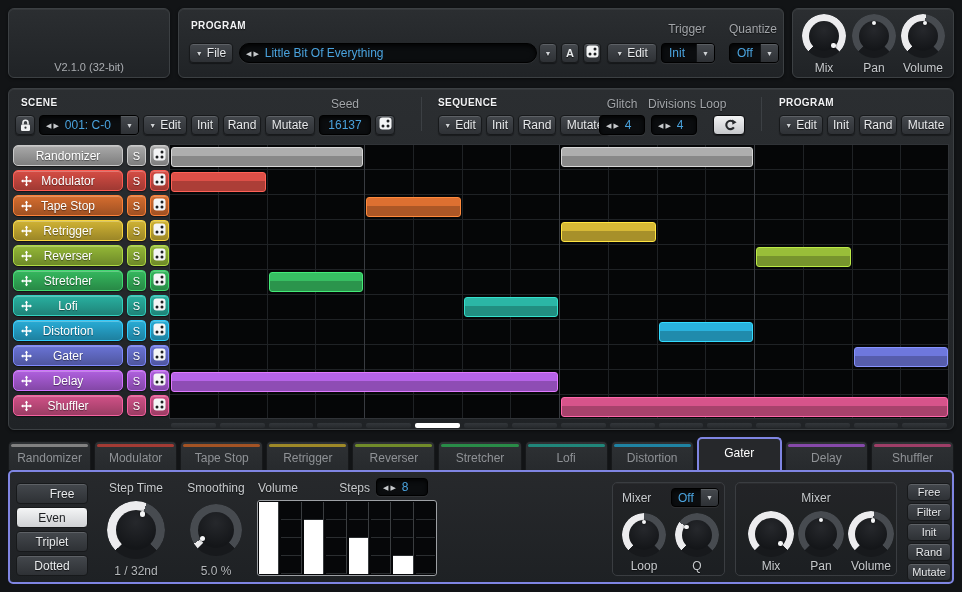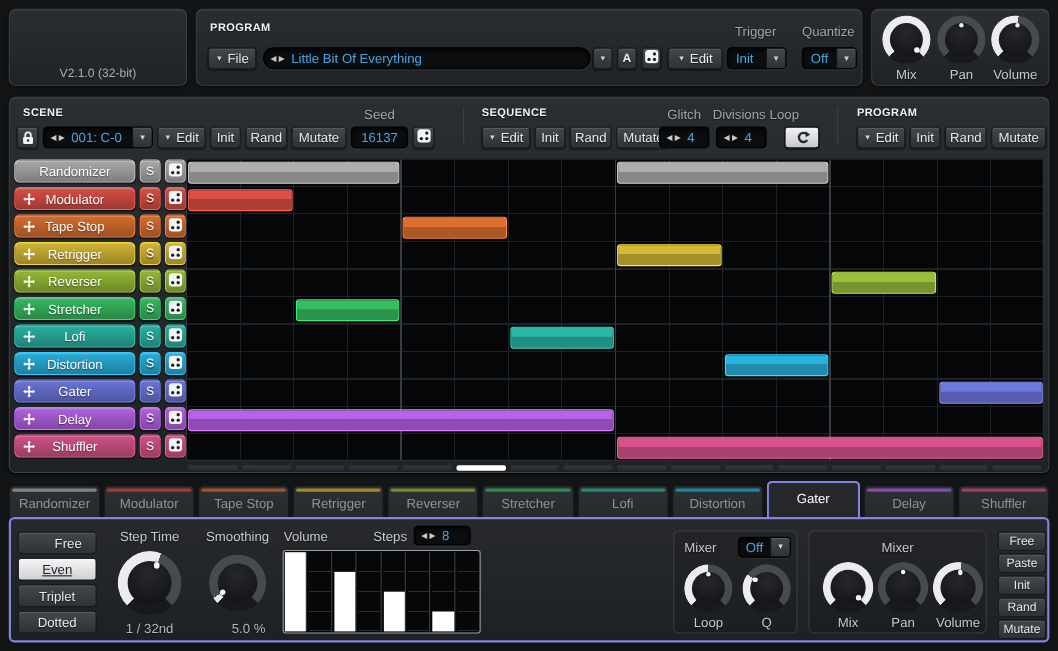--- a/index.html
+++ b/index.html
@@ -83,21 +83,21 @@
   .tab.sel .tlbl{ margin-top:7px; }
   #gpanel { position:absolute; left:8px; top:470px; width:946px; height:114px;
     background:linear-gradient(to bottom,#27292c,#1e2124);
     border:2px solid #7f85e2; border-radius:5px; z-index:5; }
   .gbox { position:absolute; border:1px solid #3a3d41; border-radius:5px; background:rgba(0,0,0,.08);
     box-shadow:inset 0 1px 0 rgba(255,255,255,.04);}
   .mode-btn { position:absolute; left:6px; width:72px; height:21px;
     background:linear-gradient(to bottom,#44484d,#2e3135); border:1px solid #17191b; border-radius:4px;
     color:#e8eaec; font-size:12px; display:flex; align-items:center; justify-content:center;
     box-shadow:inset 0 1px 0 rgba(255,255,255,.14); text-shadow:0 1px 1px rgba(0,0,0,.7);}
-  .mode-btn.sel { background:linear-gradient(to bottom,#f4f5f6,#cfd1d4); color:#1d1f22; text-shadow:none;text-decoration:underline;}
+  .mode-btn.sel { background:linear-gradient(to bottom,#f4f5f6,#cfd1d4); color:#1d1f22; text-shadow:none;}
   .act-btn { position:absolute; left:897px; width:44px; height:18px;
     background:linear-gradient(to bottom,#44484d,#2e3135); border:1px solid #17191b; border-radius:4px;
     color:#e8eaec; font-size:11px; display:flex; align-items:center; justify-content:center;
     box-shadow:inset 0 1px 0 rgba(255,255,255,.14); text-shadow:0 1px 1px rgba(0,0,0,.7);}
   #vol-sliders { position:absolute; left:247px; top:28px; width:180px; height:76px;
     background:#060709; border:1px solid #9da0a4; border-radius:3px; display:flex; gap:2px; padding:1px;}
   .vcol { flex:1; position:relative; background:
      repeating-linear-gradient(to bottom, transparent 0 17px, #2a2d30 17px 18px);
      border-right:1px solid #3a3d40;}
   .vcol:last-child{border-right:none;}
@@ -561,21 +561,21 @@
   <div class="klbl" style="left:88px;top:92px;width:76px;color:#b4b7ba;">1 / 32nd</div>
 
   <div class="klbl" style="left:168px;top:9px;width:76px;">Smoothing</div>
   <div class="knob" style="left: 180px; top: 32px; width: 52px; height: 52px;">
       <div class="kr" style="inset:0;background:conic-gradient(from 225deg,#474b50 0 75%,rgba(0,0,0,0) 75% 100%)"></div>
       <div class="ka" style="inset:0;background:conic-gradient(from 225deg,#ececee 0 3.75%,rgba(0,0,0,0) 3.75% 100%)"></div>
       <div class="kn" style="background:#17191c;clip-path:polygon(50% 50%,0% 100%,100% 100%)"></div>
       <div class="kb" style="inset:8px;background:radial-gradient(circle at 50% 30%,#26282c,#141619 75%)"></div>
       <div class="kd" style="height: 5.2px; width: 5.2px; left: 10.0988px; top: 31.551px;"></div>
     </div>
-  <div class="klbl" style="left:178px;top:92px;width:76px;color:#b4b7ba;">5.0 %</div>
+  <div class="klbl" style="left:168px;top:92px;width:76px;color:#b4b7ba;">5.0 %</div>
 
   <div class="klbl" style="left:248px;top:9px;width:60px;text-align:left;">Volume</div>
   <div class="klbl" style="left:308px;top:9px;width:52px;text-align:right;">Steps</div>
   <div class="field" style="left:366px;top:6px;width:52px;height:18px;">
     <span class="spin">◀▶</span>
     <span>8</span>
   </div>
   <div id="vol-sliders">
       <div class="vcol">
         <div class="vbar" style="height: 100%;"></div>
@@ -652,18 +652,18 @@
         <div class="kb" style="inset:7px;background:radial-gradient(circle at 50% 30%,#26282c,#141619 75%)"></div>
         <div class="kd" style="height: 4.6px; width: 4.6px; left: 22.6444px; top: 7.03767px;"></div>
       </div>
     <div class="klbl" style="left:12px;top:76px;width:46px;">Mix</div>
     <div class="klbl" style="left:62px;top:76px;width:46px;">Pan</div>
     <div class="klbl" style="left:106px;top:76px;width:58px;">Volume</div>
   </div>
 
   <div id="action-group">
       <div class="act-btn" style="top: 11px;">Free</div>
-      <div class="act-btn" style="top: 31px;">Paste</div>
+      <div class="act-btn" style="top: 31px;">Filter</div>
       <div class="act-btn" style="top: 51px;">Init</div>
       <div class="act-btn" style="top: 71px;">Rand</div>
       <div class="act-btn" style="top: 91px;">Mutate</div>
     </div>
 </div>
 
 </body></html>

